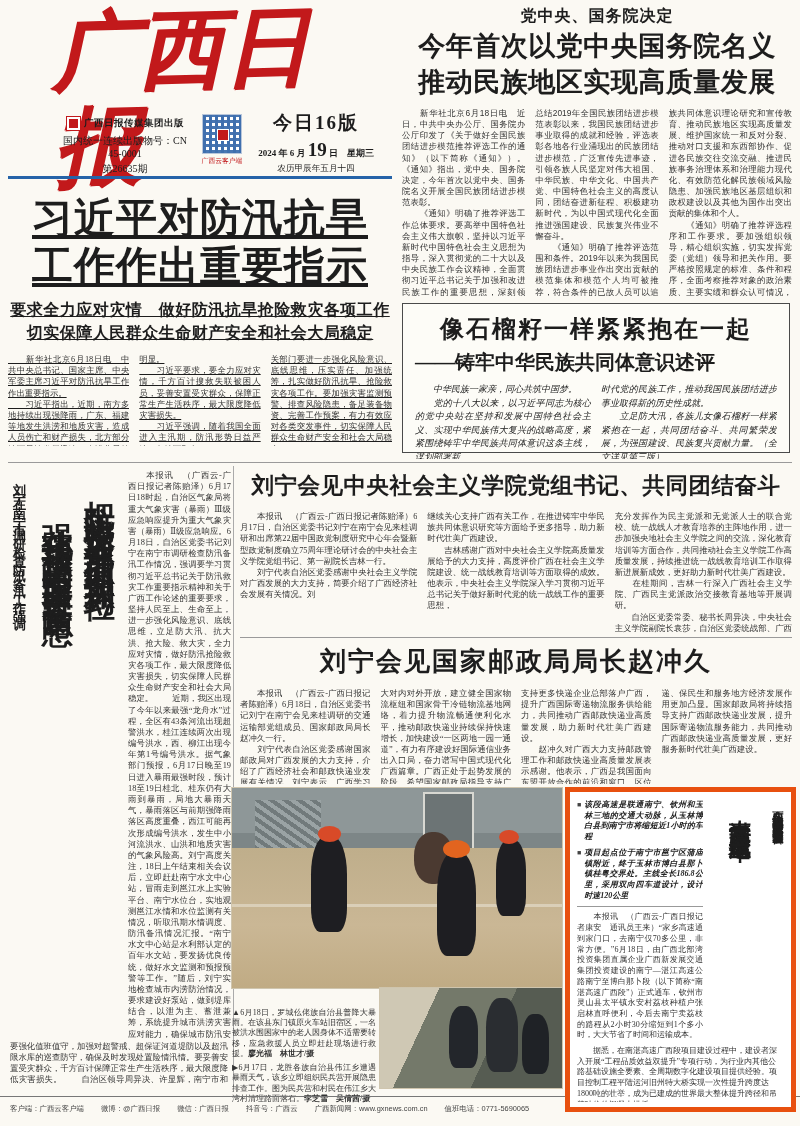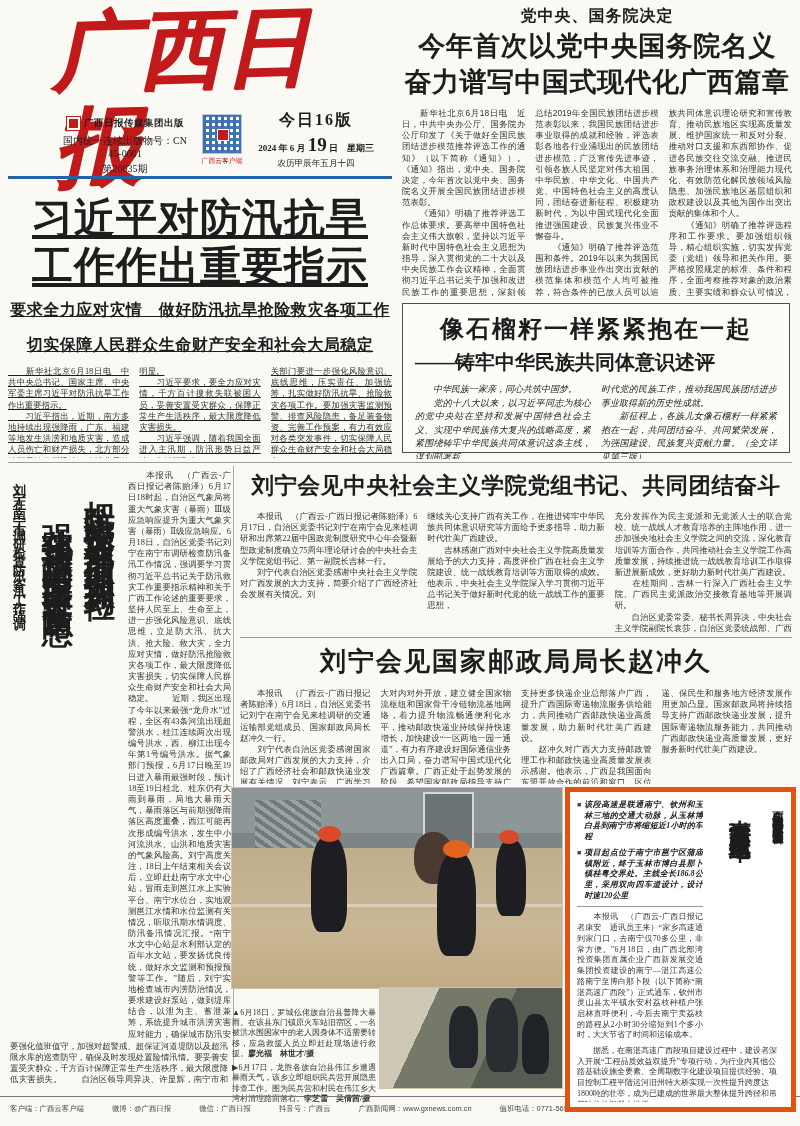--- a/index.html
+++ b/index.html
@@ -22,21 +22,21 @@
   .pub-name{font-size:9.5px;font-weight:bold;letter-spacing:.5px;}
   .pub-sub{font-size:10px;margin-top:3px;color:#222;}
   .qr{left:203px;top:115px;width:38px;height:38px;
       background:
         repeating-linear-gradient(0deg,rgba(63,111,174,.95) 0 3px,transparent 3px 6px),
         repeating-linear-gradient(90deg,#3f6fae 0 3px,#fff 3px 6px);
       outline:1px solid #b8c6da;}
   .qr-center{left:217px;top:129px;width:10px;height:10px;background:#c2191b;border:1px solid #fff;}
   .qr-cap{left:196px;top:156px;width:52px;text-align:center;font-size:6.8px;color:#c2191b;}
   .date-block{left:252px;top:110px;width:128px;text-align:center;}
-  .edition{font-size:16px;font-weight:bold;letter-spacing:2px;}
+  .edition{font-size:19px;font-weight:bold;letter-spacing:2px;}
   .dateline{font-size:9px;margin-top:3px;font-weight:bold;}
   .dateline b{font-size:19px;}
   .lunar{font-size:8.6px;margin-top:2px;}
   .blue-rule{left:8px;top:176px;width:384px;height:0;border-top:3px solid #2563a8;}
 
   
   .kicker{font-size:16px;font-weight:bold;text-align:center;letter-spacing:1px;}
   .cols{display:flex;gap:10px;}
   .col{flex:1;font-size:8.4px;line-height:1.33;color:#333;}
   .rule{border-top:1px solid #9a9a9a;}
@@ -115,21 +115,21 @@
   .nz-bullet{display:flex;gap:3px;font-style:italic;font-weight:bold;color:#222;margin-bottom:5px;}
   .nz-sq{flex:0 0 auto;font-style:normal;color:#444;font-size:7px;line-height:1.6;}
   .nz-div{border-top:1px solid #999;margin:4px 0 5px 0;}
   .nz-title{right:36px;top:10px;height:242px;font-size:22px;font-weight:900;letter-spacing:2px;}
   .nz-kicker{right:7px;top:10px;height:244px;width:26px;font-size:11px;font-weight:bold;letter-spacing:1px;line-height:1.15;}
   .nz-bottom{left:7px;top:254px;width:207px;height:56px;font-size:8px;line-height:1.34;color:#333;}
 
   
   .hr-top{left:8px;top:462px;width:784px;}
   .footer{left:0;top:1096px;width:800px;border-top:1.5px solid #777;padding-top:7px;}
-  .footer-items{display:flex;gap:28px;margin-left:10px;font-size:7.4px;color:#444;}
+  .footer-items{display:flex;gap:17px;margin-left:10px;font-size:7.4px;color:#444;}
   .footer-items span{white-space:nowrap;}
 </style>
 </head>
 <body>
 
 <div class="abs brand">广西日报</div>
 
 <div class="abs pub-block">
   <div class="pub-row">
     <span class="pub-logo"></span>
@@ -150,54 +150,54 @@
     <b>19</b>
     <span>日　星期三</span>
   </div>
   <div class="lunar">农历甲辰年五月十四</div>
 </div>
 <div class="abs blue-rule"></div>
 
 <div class="abs unity sans">
   <div class="kicker">党中央、国务院决定</div>
   <div class="unity-title">今年首次以党中央国务院名义</div>
-  <div class="unity-title">奋力谱写中国式现代化广西篇章</div>
+  <div class="unity-title">推动民族地区实现高质量发展</div>
   <div class="cols unity-cols clip">
     <div class="col just pre clip">　　新华社北京6月18日电　近日，中共中央办公厅、国务院办公厅印发了《关于做好全国民族团结进步模范推荐评选工作的通知》（以下简称《通知》）。《通知》指出，党中央、国务院决定，今年首次以党中央、国务院名义开展全国民族团结进步模范表彰。
 　　《通知》明确了推荐评选工作总体要求。要高举中国特色社会主义伟大旗帜，坚持以习近平新时代中国特色社会主义思想为指导，深入贯彻党的二十大以及中央民族工作会议精神，全面贯彻习近平总书记关于加强和改进民族工作的重要思想，深刻领悟“两个确立”的决定性意义，增强“四个意识”、坚定“四个自信”、做到“两个维护”，坚持党对评选表彰工作的领导，坚持政治标准，突出铸牢中华民族共同体意识主线要求，突出实绩导向，认真</div>
     <div class="col just pre clip">总结2019年全国民族团结进步模范表彰以来，我国民族团结进步事业取得的成就和经验，评选表彰各地各行业涌现出的民族团结进步模范，广泛宣传先进事迹，引领各族人民坚定对伟大祖国、中华民族、中华文化、中国共产党、中国特色社会主义的高度认同，团结奋进新征程、积极建功新时代，为以中国式现代化全面推进强国建设、民族复兴伟业不懈奋斗。
 　　《通知》明确了推荐评选范围和条件。2019年以来为我国民族团结进步事业作出突出贡献的模范集体和模范个人均可被推荐，符合条件的已故人员可以追授。推荐对象应当在推动落实铸牢中华民族共同体意识各项任务、加强中华民族共同体建设中取得显著成绩。具体包括在构筑中华民族共有精神家园、深入开展铸牢中华民</div>
     <div class="col just pre clip">族共同体意识理论研究和宣传教育、推动民族地区实现高质量发展、维护国家统一和反对分裂、推动对口支援和东西部协作、促进各民族交往交流交融、推进民族事务治理体系和治理能力现代化、有效防范化解民族领域风险隐患、加强民族地区基层组织和政权建设以及其他为国作出突出贡献的集体和个人。
 　　《通知》明确了推荐评选程序和工作要求。要加强组织领导，精心组织实施，切实发挥党委（党组）领导和把关作用。要严格按照规定的标准、条件和程序，全面考察推荐对象的政治素质、主要实绩和群众认可情况，确保推荐对象的先进性、代表性和时代性。要充分发扬民主、广泛听取意见，注重群众评价，确保公开公平公正。</div>
   </div>
 </div>
 
 <div class="abs xi">
   <div class="xi-title sans">习近平对防汛抗旱</div>
   <div class="xi-title sans">工作作出重要指示</div>
   <div class="xi-sub sans">要求全力应对灾情　做好防汛抗旱抢险救灾各项工作</div>
-  <div class="xi-sub sans" style="margin-top:12px">切实保障人民群众生命财产安全和社会大局稳定</div>
+  <div class="xi-sub sans" style="margin-top:0">切实保障人民群众生命财产安全和社会大局稳定</div>
   <div class="cols xi-cols clip">
     <div class="col just pre clip">　　新华社北京6月18日电　中共中央总书记、国家主席、中央军委主席习近平对防汛抗旱工作作出重要指示。
 　　习近平指出，近期，南方多地持续出现强降雨，广东、福建等地发生洪涝和地质灾害，造成人员伤亡和财产损失，北方部分地区旱情发展迅速，南涝北旱特征</div>
     <div class="col just pre clip">明显。
 　　习近平要求，要全力应对灾情，千方百计搜救失联被困人员，妥善安置受灾群众，保障正常生产生活秩序，最大限度降低灾害损失。
 　　习近平强调，随着我国全面进入主汛期，防汛形势日益严峻，各地区和有</div>
     <div class="col just pre clip">关部门要进一步强化风险意识、底线思维，压实责任、加强统筹，扎实做好防汛抗旱、抢险救灾各项工作。要加强灾害监测预警、排查风险隐患，备足装备物资、完善工作预案，有力有效应对各类突发事件，切实保障人民群众生命财产安全和社会大局稳定。</div>
   </div>
 </div>
 
 <div class="abs pome">
   <div class="pome-title">像石榴籽一样紧紧抱在一起</div>
   <div class="pome-sub">——铸牢中华民族共同体意识述评</div>
   <div class="cols pome-cols clip">
     <div class="col just pre clip">　　中华民族一家亲，同心共筑中国梦。
 　　党的十八大以来，以习近平同志为核心的党中央站在坚持和发展中国特色社会主义、实现中华民族伟大复兴的战略高度，紧紧围绕铸牢中华民族共同体意识这条主线，谋划部署新</div>
     <div class="col just pre clip">时代党的民族工作，推动我国民族团结进步事业取得新的历史性成就。
-　　新征程上，各族儿女像石榴籽一样紧紧抱在一起，共同团结奋斗、共同繁荣发展，为强国建设、民族复兴贡献力量。（全文详见第三版）</div>
+　　立足防大汛，各族儿女像石榴籽一样紧紧抱在一起，共同团结奋斗、共同繁荣发展，为强国建设、民族复兴贡献力量。（全文详见第三版）</div>
   </div>
 </div>
 
 <div class="abs rule hr-top"></div>
 
 <div class="abs strip">
   <div class="abs vrl v-kicker">刘宁在南宁市调研检查防汛备汛工作强调</div>
   <div class="abs vrl v-head vh2 sans">强化预报预警响应全面排查安全隐患</div>
   <div class="abs vrl v-head vh1 sans">把防汛救灾各项部署抓细抓实抓到位</div>
   <div class="abs strip-body just clip">

